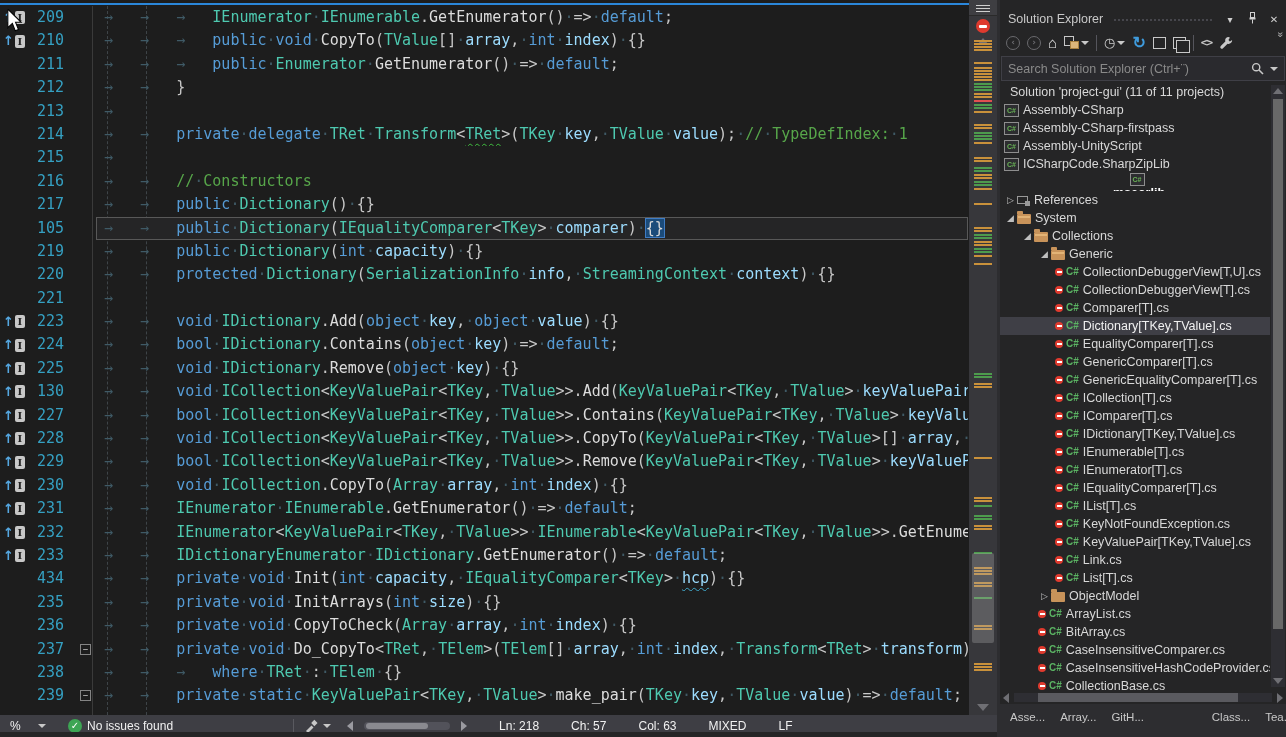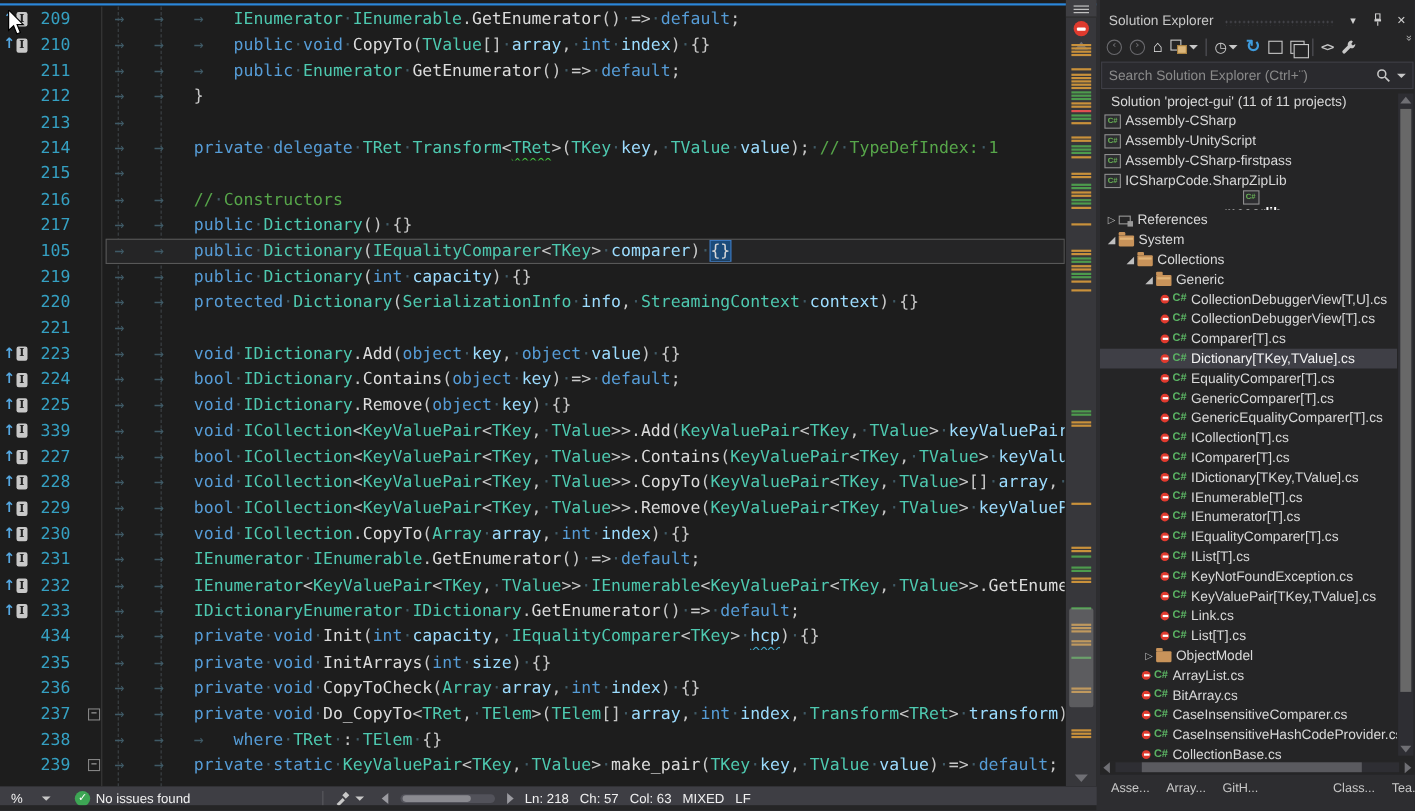--- a/index.html
+++ b/index.html
@@ -63,21 +63,21 @@
   .statusbar .seg{display:flex;align-items:center;gap:5px;}
   .zoomctl{width:54px;padding-left:10px;display:flex;align-items:center;justify-content:space-between;padding-right:8px;}
   .caret{width:0;height:0;border-left:4px solid transparent;border-right:4px solid transparent;border-top:4px solid #c8c8c8;}
   .okbadge{width:14px;height:14px;border-radius:50%;background:#3da554;color:#fff;font:bold 10px/14px "DejaVu Sans",sans-serif;text-align:center;}
   .sbsep{width:1px;height:14px;background:#5a5a60;margin:0 10px;}
   .hsarrow{width:0;height:0;border-top:5px solid transparent;border-bottom:5px solid transparent;}
   .hsarrow.left{border-right:6px solid #9a9aa0;}
   .hsarrow.right{border-left:6px solid #9a9aa0;}
   .hstrack{width:86px;height:8px;background:#52525a;border-radius:4px;margin:0 6px;position:relative;}
   .hsthumb{position:absolute;left:2px;top:1px;width:62px;height:6px;background:#8a8a90;border-radius:3px;}
-  .sbitem{margin-left:10px;}
+  .sbitem{margin-left:32px;}
   .botgap{position:absolute;left:0;top:732px;width:997px;height:5px;background:#252526;}
 
   
   .panel{position:absolute;left:1000px;top:0;width:286px;height:737px;background:var(--panel-bg);
          color:var(--ui-fg);font-size:12.5px;display:flex;flex-direction:column;}
   .p-title{height:29px;padding:9px 4px 0 8px;display:flex;align-items:center;gap:6px;}
   .p-title .txt{white-space:nowrap;color:#c8c8c8;}
   .dots{flex:1;height:5px;margin:2px 4px 0 4px;
         background-image:radial-gradient(#46464c 1px,transparent 1.1px);background-size:4px 4px;}
   .titlebtn{width:16px;text-align:center;color:#d0d0d0;font-size:10px;cursor:default;}
@@ -251,21 +251,21 @@
           </div>
           <div class="gut-n">225</div>
           <div class="gut-f"></div>
           <div class="cwrap"><span class="tab">→</span><span class="tab">→</span><span class="tk-k">void</span><span class="w">·</span><span class="tk-t">IDictionary</span><span class="tk-o">.</span><span class="tk-m">Remove</span><span class="tk-o">(</span><span class="tk-k">object</span><span class="w">·</span><span class="tk-v">key</span><span class="tk-o">)</span><span class="w">·</span><span class="tk-o">{}</span></div>
         </div>
         <div class="crow">
           <div class="gut-b">
             <span class="badge-up">↑</span>
             <span class="badge-box">I</span>
           </div>
-          <div class="gut-n">339</div>
+          <div class="gut-n">130</div>
           <div class="gut-f"></div>
           <div class="cwrap"><span class="tab">→</span><span class="tab">→</span><span class="tk-k">void</span><span class="w">·</span><span class="tk-t">ICollection</span><span class="tk-o">&lt;</span><span class="tk-t">KeyValuePair</span><span class="tk-o">&lt;</span><span class="tk-t">TKey</span><span class="tk-o">,</span><span class="w">·</span><span class="tk-t">TValue</span><span class="tk-o">&gt;&gt;.</span><span class="tk-m">Add</span><span class="tk-o">(</span><span class="tk-t">KeyValuePair</span><span class="tk-o">&lt;</span><span class="tk-t">TKey</span><span class="tk-o">,</span><span class="w">·</span><span class="tk-t">TValue</span><span class="tk-o">&gt;</span><span class="w">·</span><span class="tk-v">keyValuePair</span></div>
         </div>
         <div class="crow">
           <div class="gut-b">
             <span class="badge-up">↑</span>
             <span class="badge-box">I</span>
           </div>
           <div class="gut-n">227</div>
           <div class="gut-f"></div>
@@ -564,25 +564,25 @@
       <div id="treebox">
           <div class="trow" style="padding-left: 6px;">
             <span class="lbl">Solution 'project-gui' (11 of 11 projects)</span>
           </div>
           <div class="trow" style="padding-left: 4px;">
             <span class="ico-proj">C#</span>
             <span class="lbl">Assembly-CSharp</span>
           </div>
           <div class="trow" style="padding-left: 4px;">
             <span class="ico-proj">C#</span>
-            <span class="lbl">Assembly-UnityScript</span>
+            <span class="lbl">Assembly-CSharp-firstpass</span>
           </div>
           <div class="trow" style="padding-left: 4px;">
             <span class="ico-proj">C#</span>
-            <span class="lbl">Assembly-CSharp-firstpass</span>
+            <span class="lbl">Assembly-UnityScript</span>
           </div>
           <div class="trow" style="padding-left: 4px;">
             <span class="ico-proj">C#</span>
             <span class="lbl">ICSharpCode.SharpZipLib</span>
           </div>
           <div class="trow" style="padding-left: 4px; flex-direction: column;">
             <span class="ico-proj">C#</span>
             <span class="lbl bold">mscorlib</span>
           </div>
           <div class="trow" style="padding-left: 4px;">

